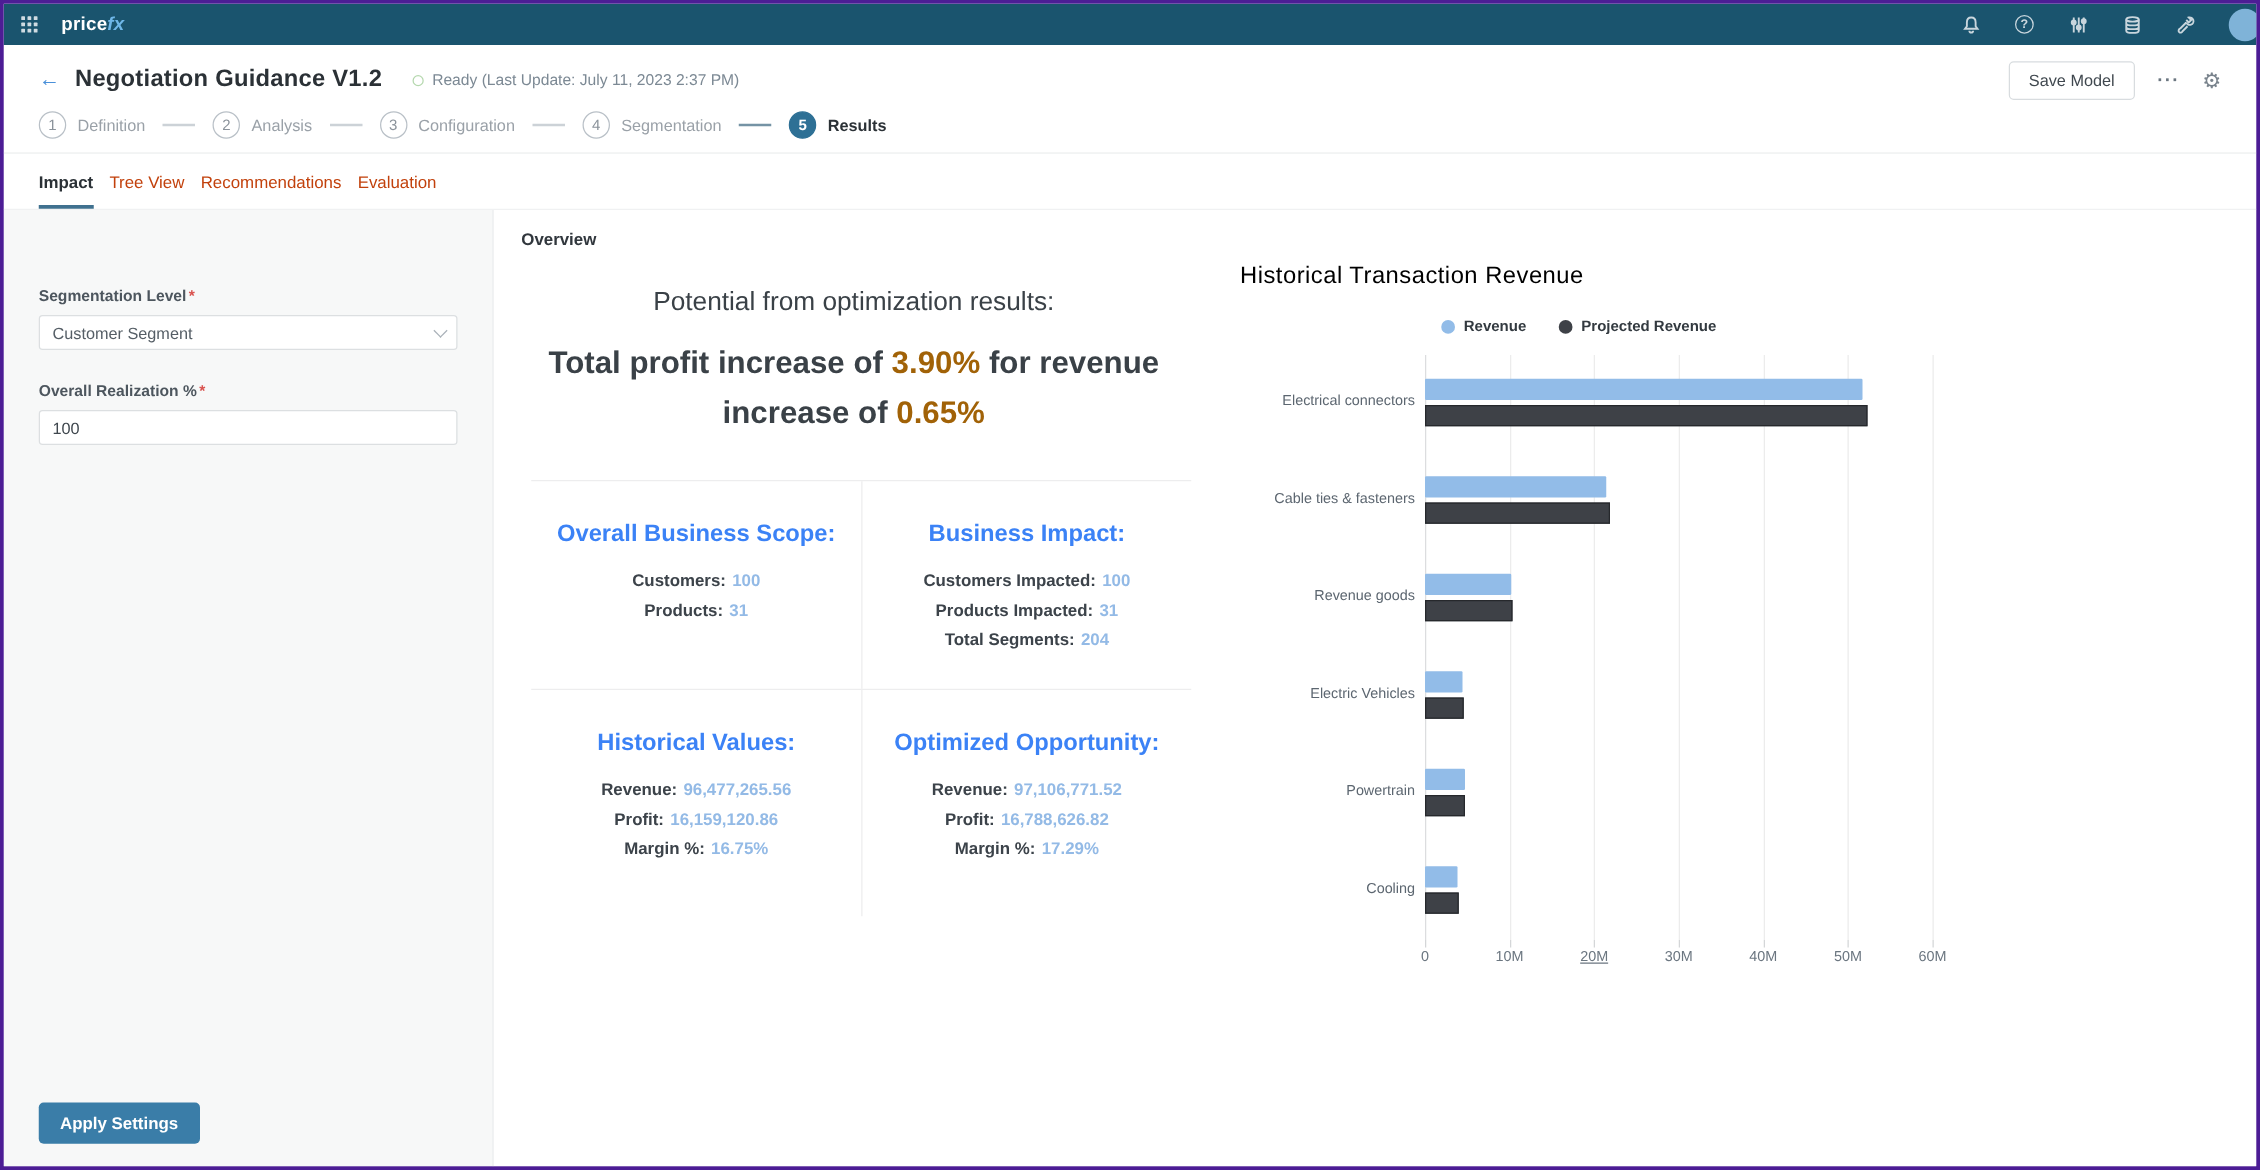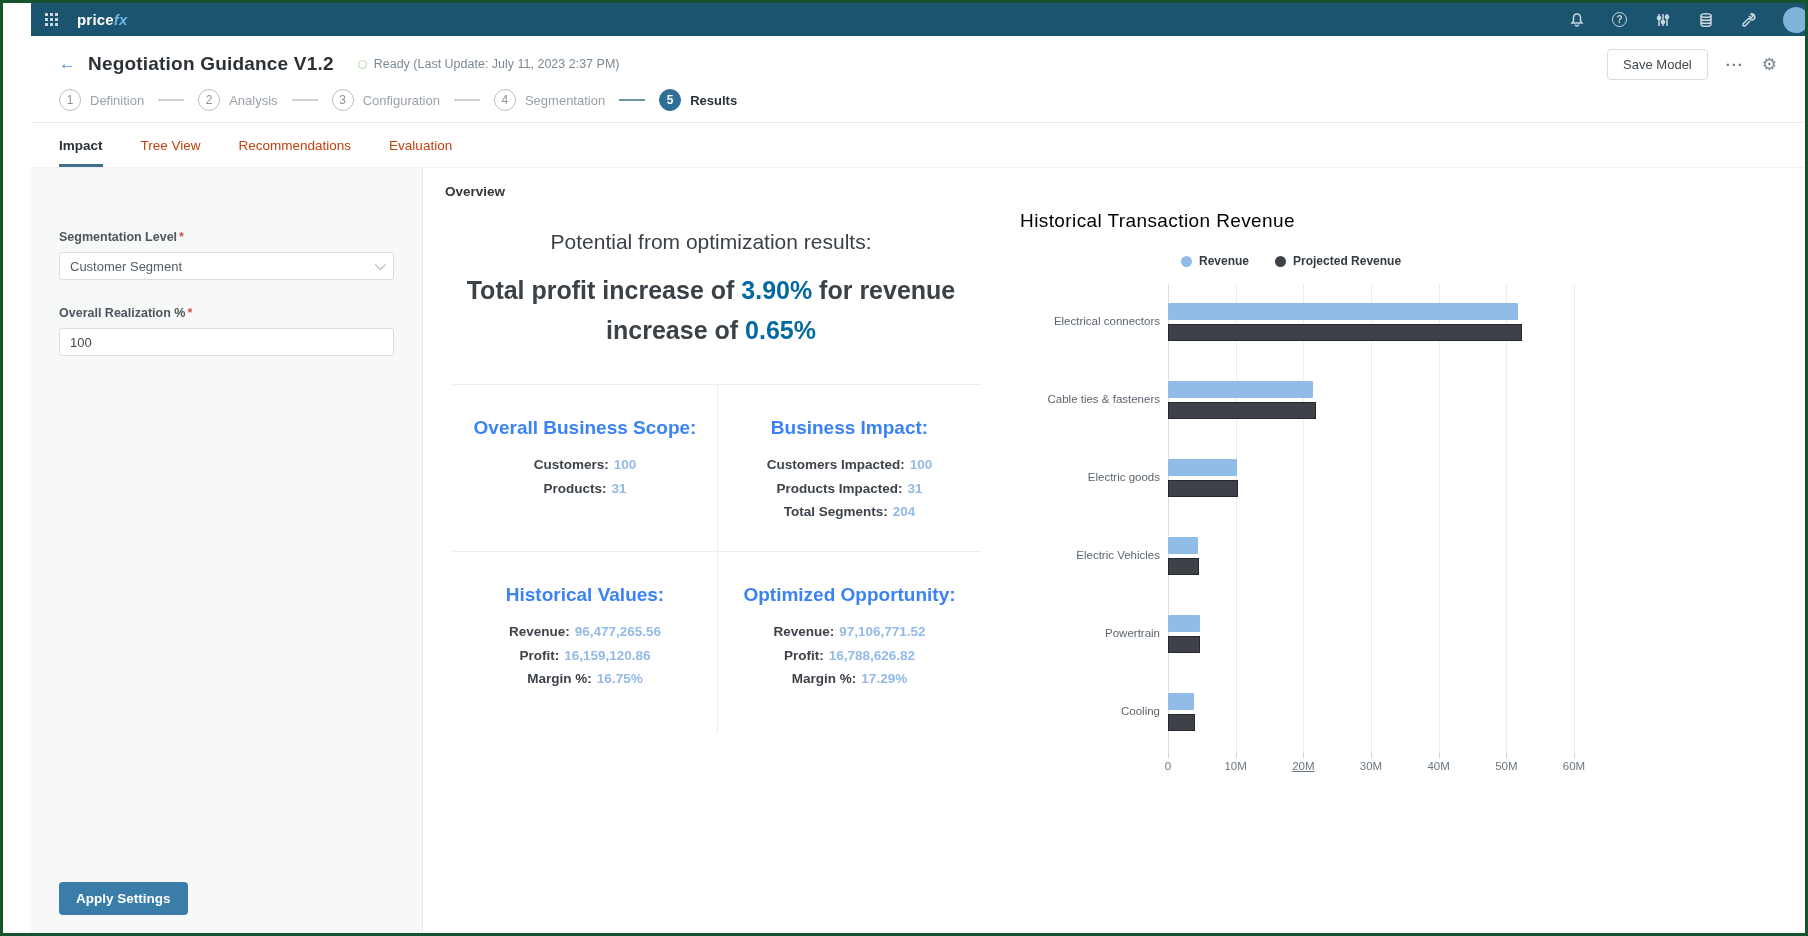--- a/index.html
+++ b/index.html
@@ -1,18 +1,18 @@
 <!DOCTYPE html>
 <html><head>
 <meta charset="utf-8">
 <style>
   * { box-sizing: border-box; margin: 0; padding: 0; }
   html,body { width:1808px; height:936px; }
   body { font-family: "Liberation Sans", sans-serif; background:#fff; }
-  .app { position:relative; width:1808px; height:936px; border:3px solid #14532d; background:#fff; overflow:hidden; display:flex; flex-direction:column;padding-left:28px; }
+  .app { position:relative; width:1808px; height:936px; border:3px solid #4c1d95; background:#fff; overflow:hidden; display:flex; flex-direction:column; }
 
   
   .topbar { height:33px; background:#1a546e; display:flex; align-items:center; padding:0 14px; flex:none; }
   .grid-icon { width:14px; height:14px; display:grid; grid-template-columns:repeat(3,4px); grid-template-rows:repeat(3,4px); gap:1px; margin-right:18px; cursor:pointer; }
   .grid-icon span { width:3px; height:3px; background:#cfdbe2; border-radius:0.5px; }
   .logo { font-size:15px; font-weight:bold; color:#ffffff; letter-spacing:0.2px; }
   .logo .fx { color:#6fb7e8; font-style:italic; font-weight:bold; }
   .topbar-right { margin-left:auto; display:flex; align-items:center; gap:26px; }
   .tb-icon { width:17px; height:17px; display:flex; align-items:center; justify-content:center; cursor:pointer; }
   .tb-icon svg { width:16px; height:16px; stroke:#c9d6dd; fill:none; stroke-width:1.5; }
@@ -36,21 +36,21 @@
   .stepper { display:flex; align-items:center; height:40px; padding-bottom:4px; }
   .step { display:flex; align-items:center; gap:9px; }
   .step-circle { width:22px; height:22px; border-radius:50%; border:1.4px solid #b9c0c7; color:#8a929a; font-size:12px; display:flex; align-items:center; justify-content:center; background:#fff; }
   .step-label { font-size:13px; color:#9aa1a8; }
   .step.active .step-circle { background:#2e7095; border-color:#2e7095; color:#fff; font-weight:bold; }
   .step.active .step-label { color:#2b3136; font-weight:bold; }
   .step-connector { width:26px; height:1.5px; background:#ccd2d7; margin:0 14px; }
   .step-connector.dark { background:#7593a5; }
 
   
-  .tabs { display:flex; gap:38px; padding:0 28px; height:45px; align-items:center; background:#fff; flex:none; border-bottom:1px solid #f0f1f2; }
+  .tabs { display:flex; gap:13px; padding:0 28px; height:45px; align-items:center; background:#fff; flex:none; border-bottom:1px solid #f0f1f2; }
   .tab { font-size:13.5px; color:#c2410c; cursor:pointer; height:100%; display:flex; align-items:center; border-bottom:3px solid transparent; padding-top:3px; }
   .tab.active { color:#2b3136; font-weight:bold; border-bottom-color:#40718f; }
 
   
   .body-row { flex:1; display:flex; min-height:0; }
   .sidebar { width:392px; flex:none; background:#f7f8f8; border-right:1px solid #e8eaeb; position:relative; padding:62px 28px 0 28px; }
   .field { margin-bottom:26px; }
   .field-label { font-size:12.5px; color:#4d565e; font-weight:600; margin-bottom:8px; }
   .req { color:#d9534f; margin-left:2px; }
   .select-box { background:#fff; border:1px solid #dcdfe1; border-radius:3px; height:28px; display:flex; align-items:center; padding:0 10px; font-size:13px; color:#555e66; cursor:pointer; justify-content:space-between; }
@@ -59,21 +59,21 @@
   .apply-btn { position:absolute; bottom:18px; left:28px; background:#3a7da8; color:#fff; border:none; border-radius:4px; padding:9px 17px; font-size:13.5px; font-weight:bold; cursor:pointer; font-family:inherit; }
 
   .main { flex:1; position:relative; background:#fff; }
   .overview-heading { position:absolute; top:16px; left:22px; font-size:13.5px; font-weight:bold; color:#31373d; }
 
   
   .centre-col { position:absolute; left:8px; top:0; width:560px; text-align:center; }
   .potential-label { margin-top:62px; font-size:21px; color:#3a4147; }
   .potential-value { margin-top:14px; font-size:42px; font-weight:bold; color:#8db6e3; letter-spacing:1px; }
   .profit-sentence { margin:16px auto 0 auto; width:490px; font-size:25px; font-weight:bold; color:#3a4147; line-height:1.6; }
-  .blue-num { color:#0369a1; }
+  .blue-num { color:#a16207; }
 
   .quadrants { margin:34px 0 0 22px; width:528px; display:grid; grid-template-columns:1fr 1fr; border-top:1px solid #ededee; }
   .quad { padding-top:32px; }
   .quad.r { border-left:1px solid #ededee; }
   .quad.b { border-top:1px solid #ededee; }
   .quad.row1 { height:166px; }
   .quad.row2 { height:182px; }
   .quad-title { font-size:19px; font-weight:600; color:#3b82f6; margin-bottom:14px; }
   .quad-item { font-size:13.5px; font-weight:bold; color:#3c434a; line-height:1.75; }
   .quad-item .val { color:#93bae6; margin-left:5px; }
@@ -288,21 +288,21 @@
             <div class="tick-label" style="left: 338.333px;">50M</div>
             <div class="gridline" style="left: 406px;"></div>
             <div class="tickmark" style="left: 406px;"></div>
             <div class="tick-label" style="left: 406px;">60M</div>
             <div class="cat-label" style="top: 31px;">Electrical connectors</div>
             <div class="bar s0" style="left: 0px; top: 19px; width: 349.837px; background: rgb(146, 188, 232);"></div>
             <div class="bar s1" style="left: 0px; top: 40px; width: 353.897px; background: rgb(62, 65, 71);"></div>
             <div class="cat-label" style="top: 109px;">Cable ties &amp; fasteners</div>
             <div class="bar s0" style="left: 0px; top: 97px; width: 145.483px; background: rgb(146, 188, 232);"></div>
             <div class="bar s1" style="left: 0px; top: 118px; width: 147.513px; background: rgb(62, 65, 71);"></div>
-            <div class="cat-label" style="top: 187px;">Electric goods</div>
+            <div class="cat-label" style="top: 187px;">Revenue goods</div>
             <div class="bar s0" style="left: 0px; top: 175px; width: 69.02px; background: rgb(146, 188, 232);"></div>
             <div class="bar s1" style="left: 0px; top: 196px; width: 70.3733px; background: rgb(62, 65, 71);"></div>
             <div class="cat-label" style="top: 265px;">Electric Vehicles</div>
             <div class="bar s0" style="left: 0px; top: 253px; width: 29.7733px; background: rgb(146, 188, 232);"></div>
             <div class="bar s1" style="left: 0px; top: 274px; width: 31.1267px; background: rgb(62, 65, 71);"></div>
             <div class="cat-label" style="top: 343px;">Powertrain</div>
             <div class="bar s0" style="left: 0px; top: 331px; width: 31.8033px; background: rgb(146, 188, 232);"></div>
             <div class="bar s1" style="left: 0px; top: 352px; width: 32.48px; background: rgb(62, 65, 71);"></div>
             <div class="cat-label" style="top: 421px;">Cooling</div>
             <div class="bar s0" style="left: 0px; top: 409px; width: 25.7133px; background: rgb(146, 188, 232);"></div>

